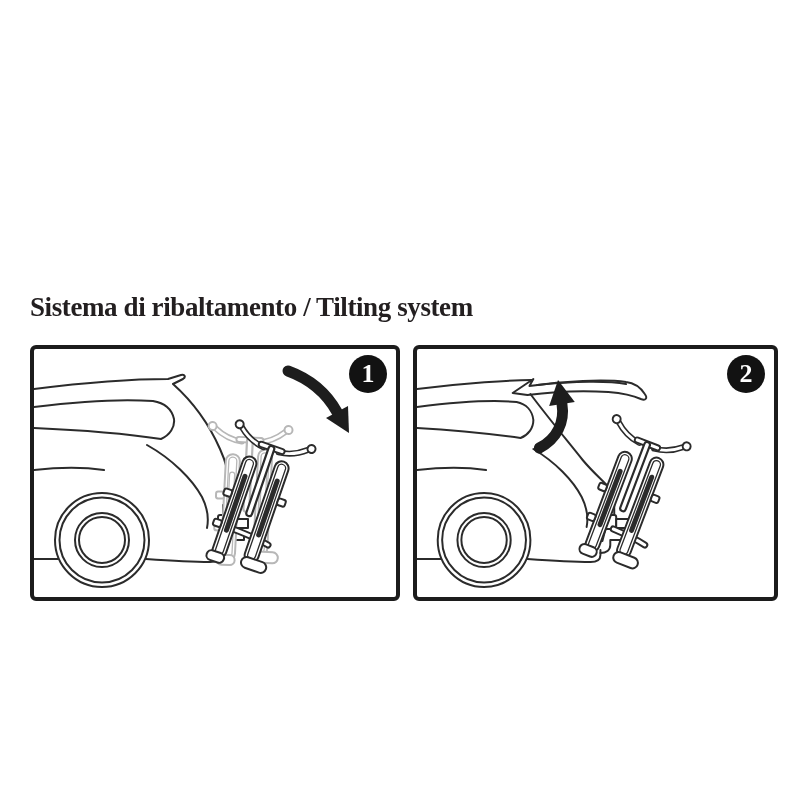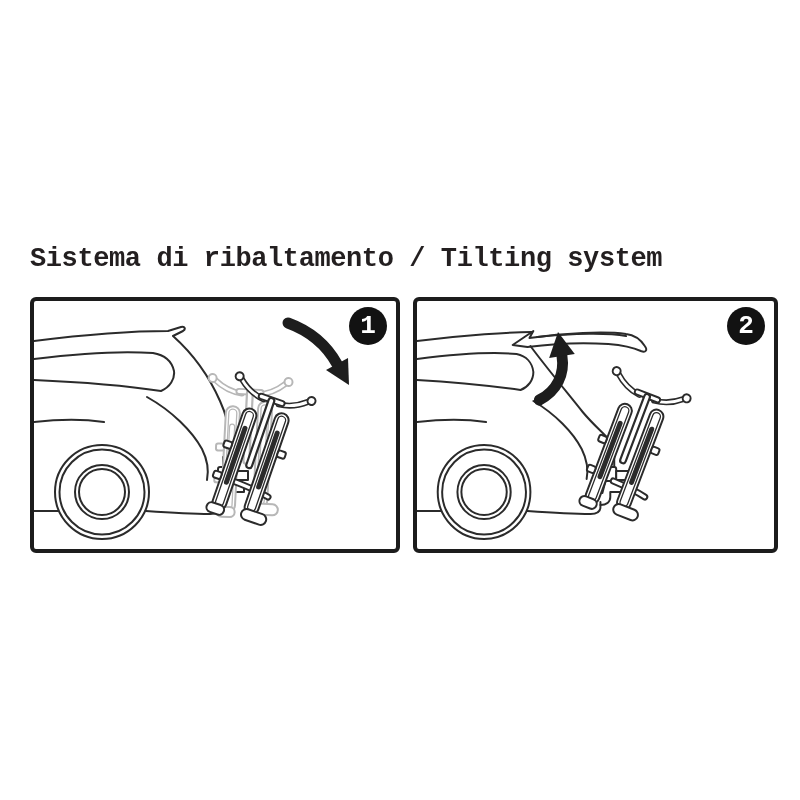--- a/index.html
+++ b/index.html
@@ -1,17 +1,17 @@
 <!DOCTYPE html>
 <html><head>
 <meta charset="utf-8">
 <style>
   html,body{margin:0;padding:0;background:#ffffff;}
   .page{position:relative;width:800px;height:571px;background:#ffffff;overflow:hidden;
-        font-family:Liberation Mono, monospace;}
+        font-family:Liberation Serif, serif;margin-top:48px;}
   .title{position:absolute;left:30px;top:244px;font-size:27px;font-weight:700;
          color:#231f20;letter-spacing:-0.4px;white-space:nowrap;}
   .panel{position:absolute;top:297px;height:248px;background:#ffffff;
          border:4px solid #1c1c1c;border-radius:6px;}
   .panel-1{left:30px;width:362px;}
   .panel-2{left:413px;width:357px;}
   .panel svg{display:block;width:100%;height:100%;}
   .badge{position:absolute;top:6px;right:9px;width:38px;height:38px;border-radius:50%;
          background:#121212;color:#ffffff;display:flex;align-items:center;justify-content:center;
          font-size:26px;font-weight:700;line-height:1;}

